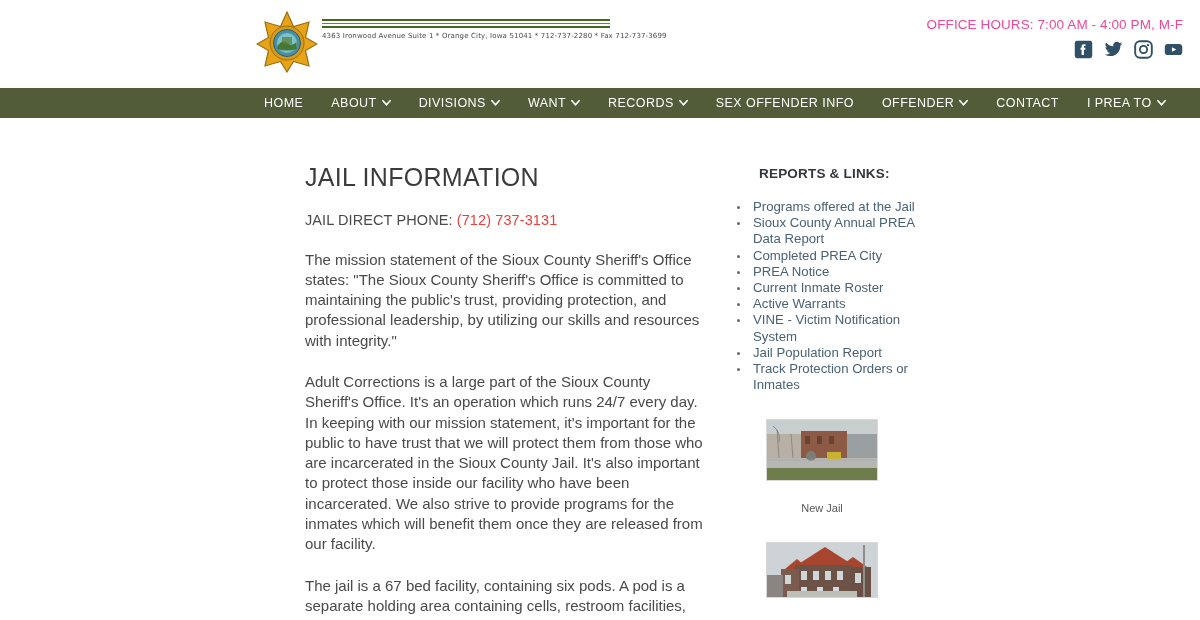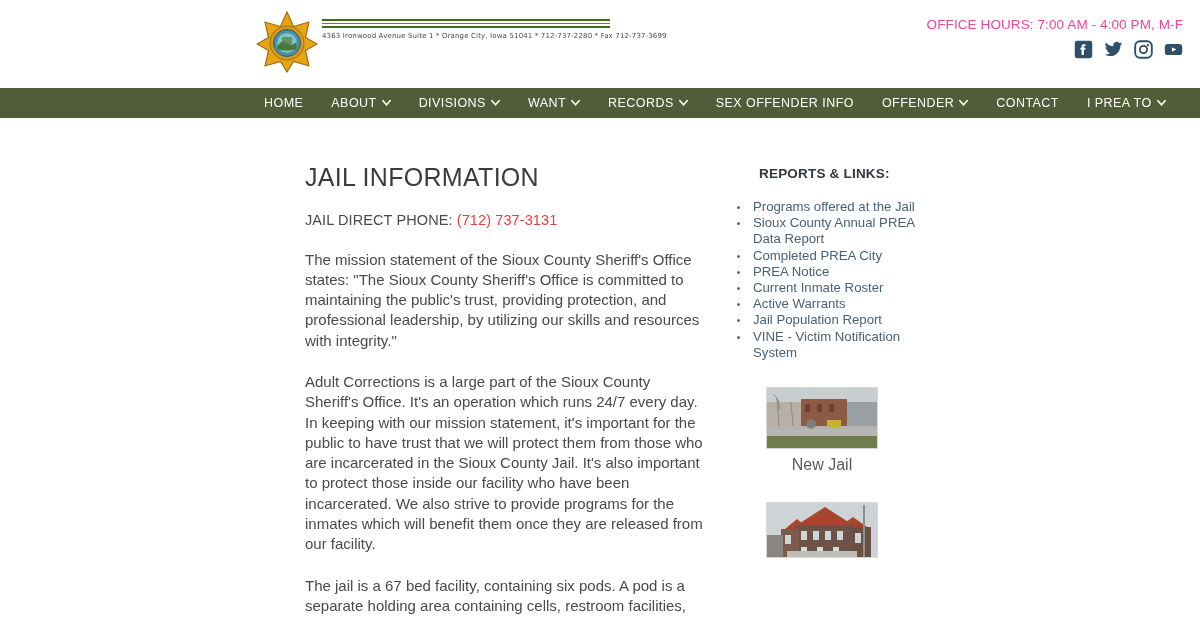--- a/index.html
+++ b/index.html
@@ -199,22 +199,22 @@
     height: 62px;
     margin: 0 auto;
     border: 1px solid #d8d8d8;
     position: relative;
     overflow: hidden;
     display: block;
     background: #b9bcbb;
   }
   .figure-img svg { display: block; }
   .figure-cap {
-    margin-top: 7px;
-    font-size: 16px;
+    margin-top: 21px;
+    font-size: 11px;
     color: #5a5a5a;
   }
   .figure.second { margin-top: 28px; }
   .figure.second .figure-img { height: 56px; }
 </style>
 </head>
 <body>
 
 <div class="header">
 
@@ -357,22 +357,23 @@
   <aside class="sidebar-col">
     <h2 class="sidebar-title">REPORTS &amp; LINKS:</h2>
 
     <ul class="link-list">
       <li>Programs offered at the Jail</li>
       <li>Sioux County Annual PREA Data Report</li>
       <li>Completed PREA City</li>
       <li>PREA Notice</li>
       <li>Current Inmate Roster</li>
       <li>Active Warrants</li>
+      <li>VINE - Victim Notification System</li>
       <li>Jail Population Report</li>
-      <li>VINE - Victim Notification System</li>
+      <li>Track Protection Orders or Inmates</li>
     </ul>
 
     <figure class="figure">
       <span class="figure-img">
         <svg width="110" height="60" viewBox="0 0 110 60">
           <rect width="110" height="60" fill="#cfd4d6"></rect>
           <rect x="0" y="0" width="110" height="20" fill="#c8cdd0"></rect>
           <rect x="0" y="14" width="34" height="24" fill="#b8b0a4"></rect>
           <rect x="34" y="11" width="46" height="27" fill="#8d5a45"></rect>
           <rect x="80" y="14" width="30" height="24" fill="#9aa0a1"></rect>

